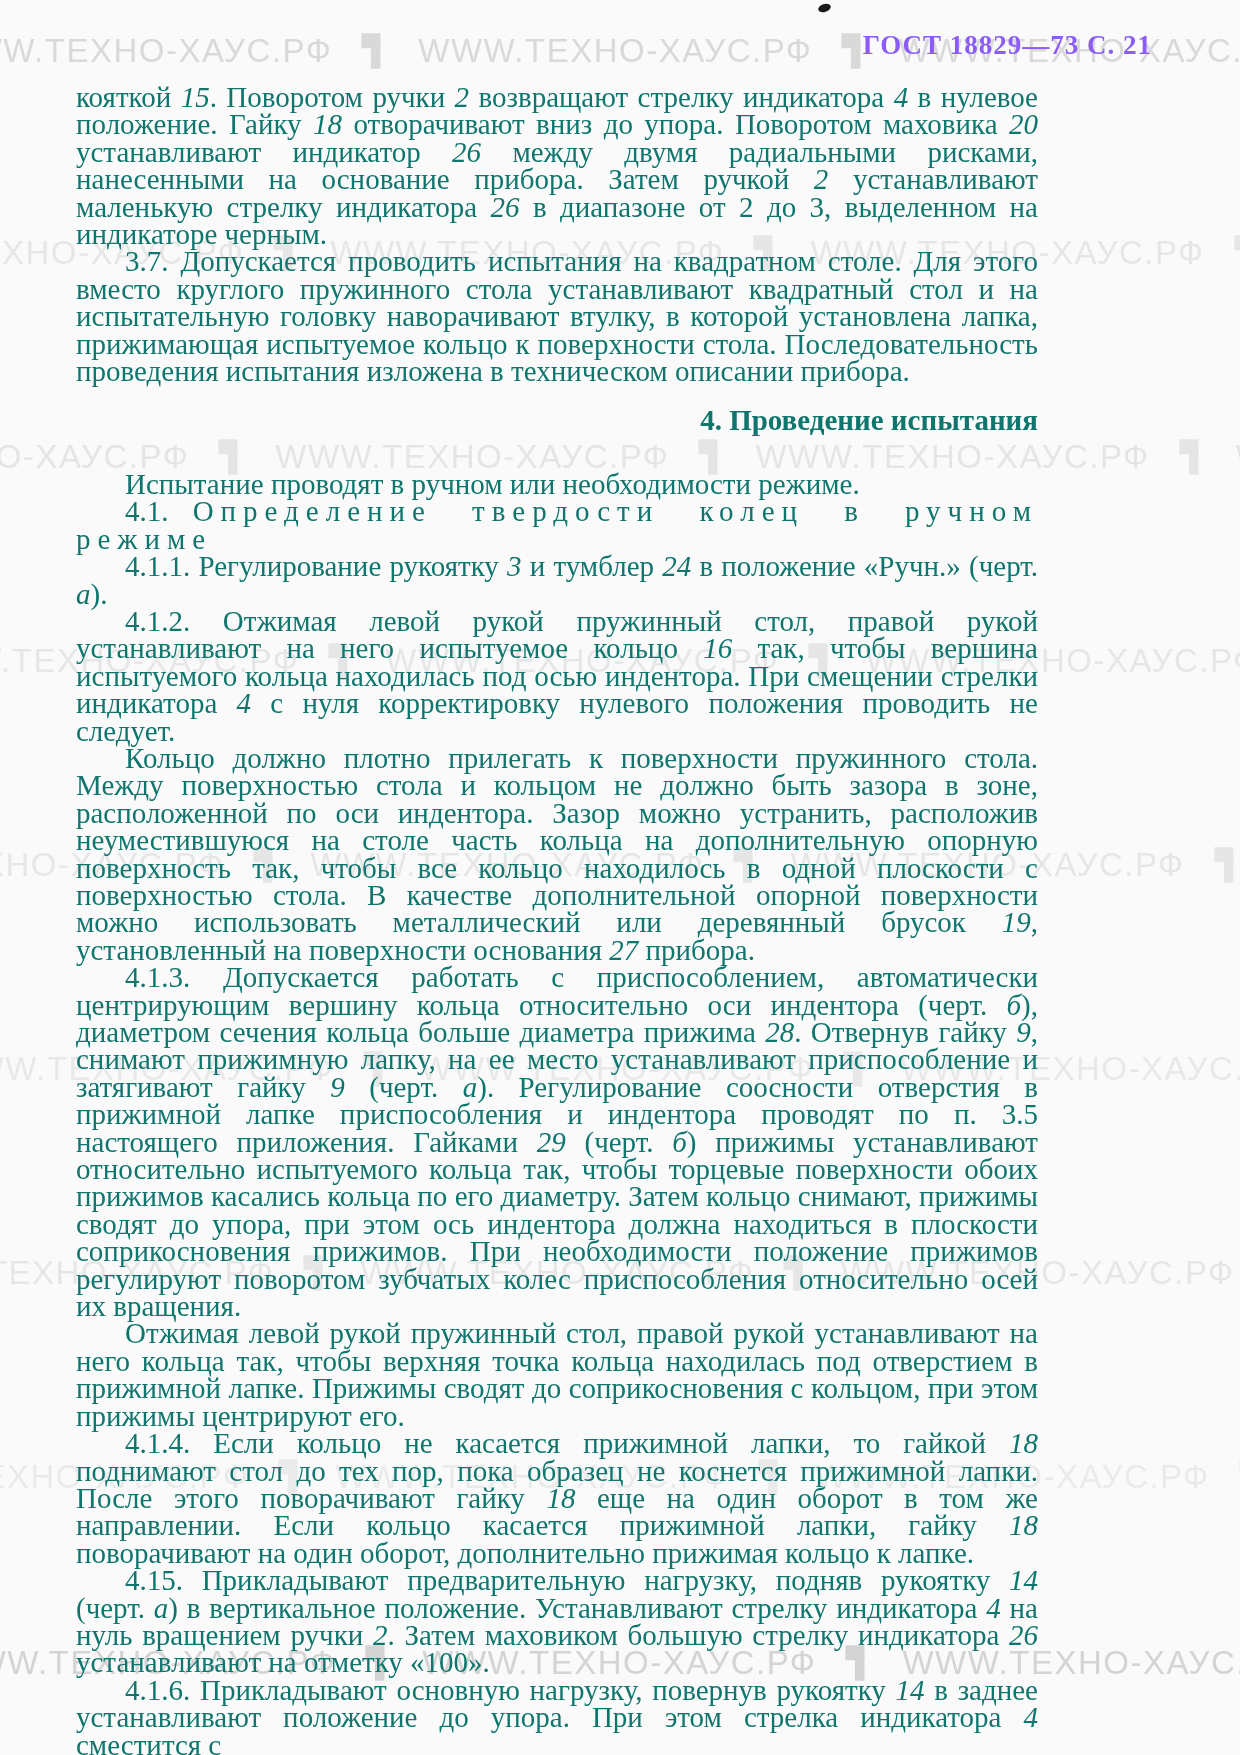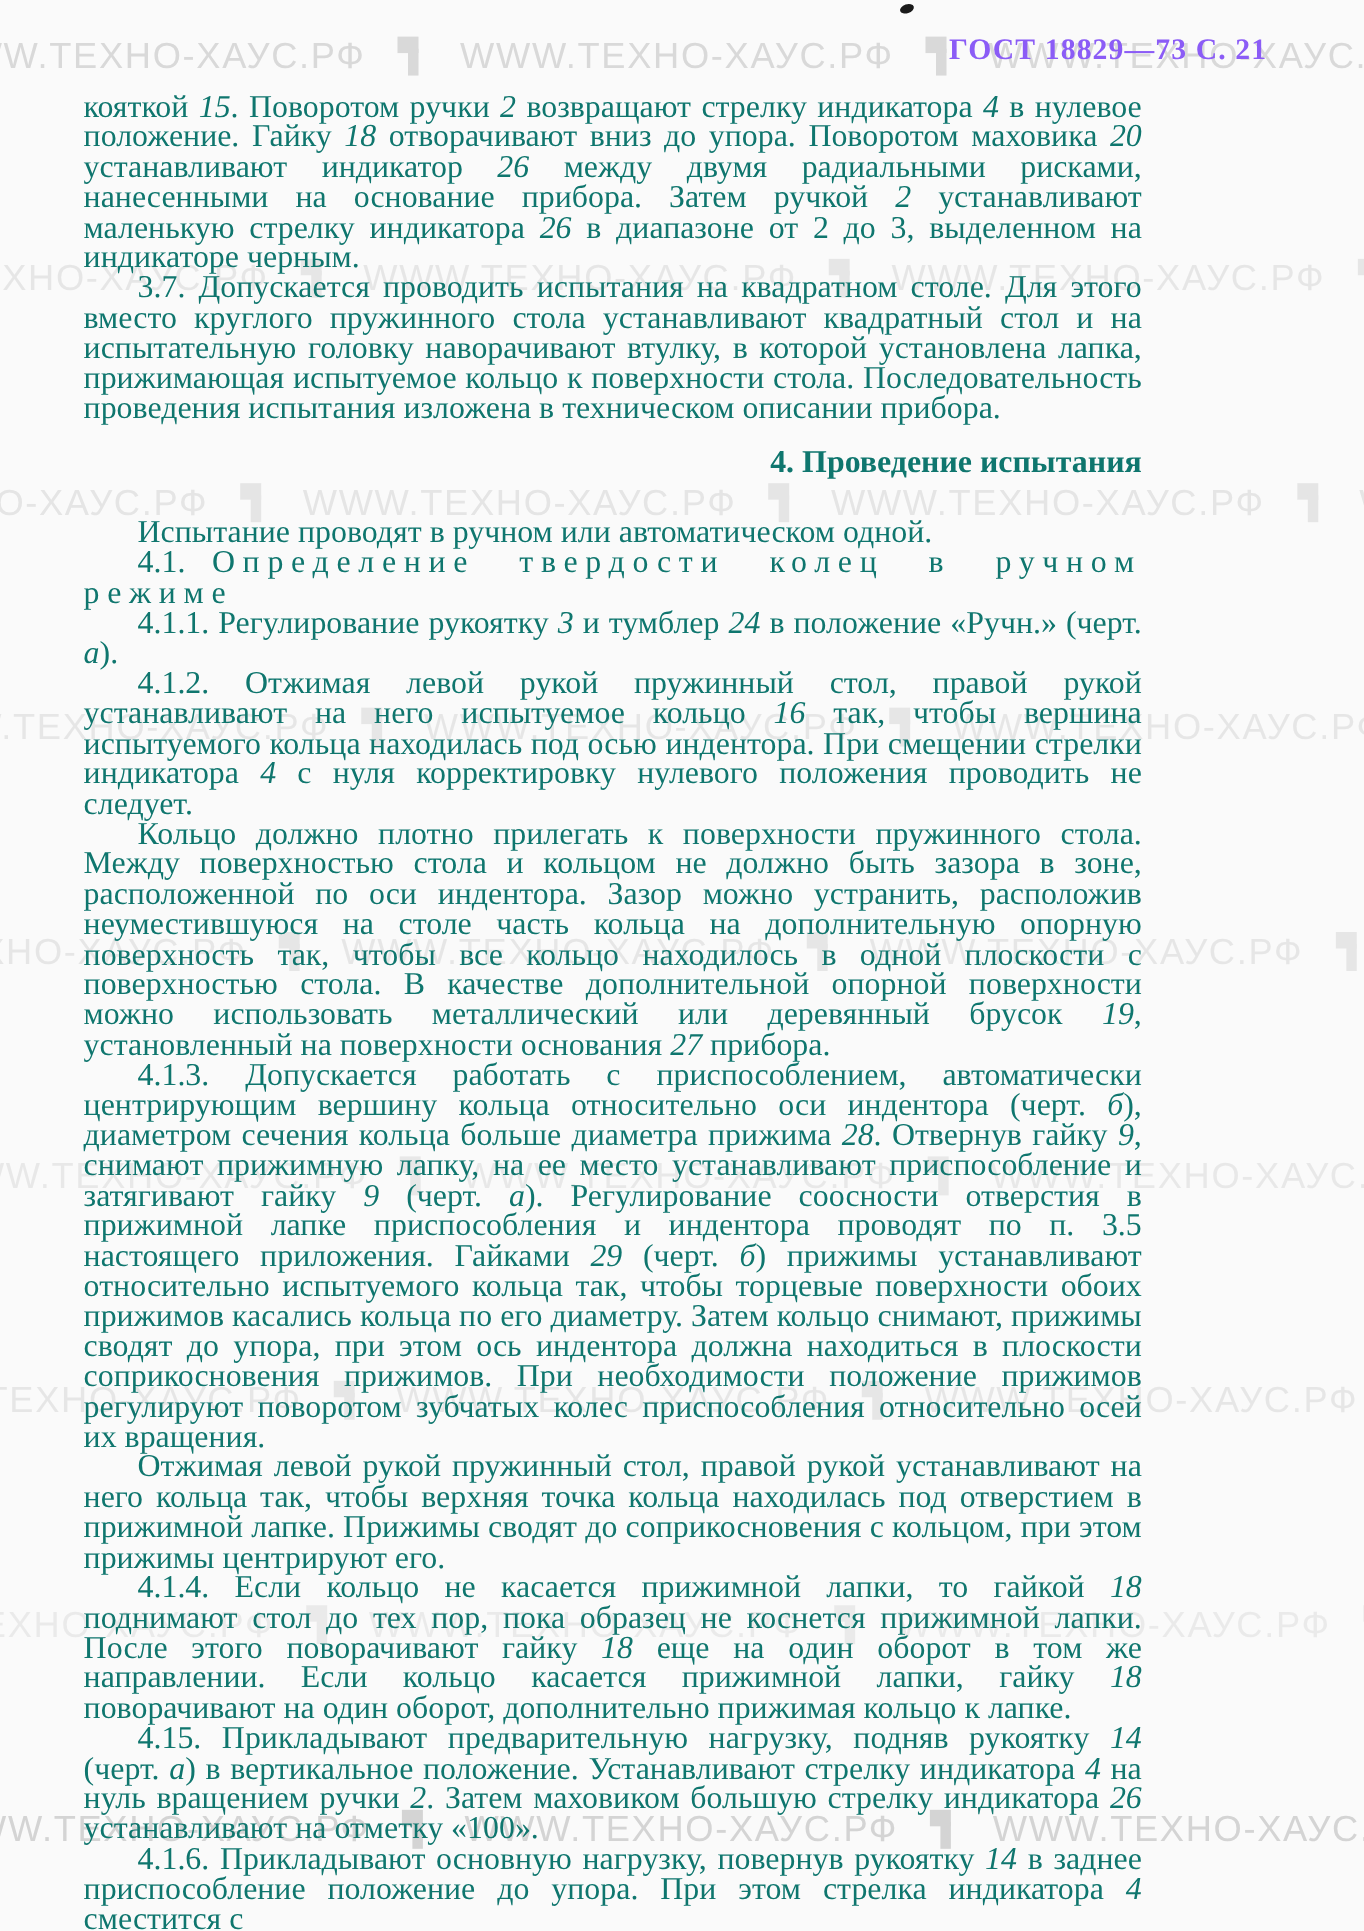--- a/index.html
+++ b/index.html
@@ -256,25 +256,25 @@
     </div>
 
   <div class="speck"></div>
 
   <div class="hdr">ГОСТ 18829—73 С. 21</div>
 
   <div class="content" id="content">
       <p class="noindent"><span>кояткой </span><span class="i">15</span><span>. Поворотом ручки </span><span class="i">2</span><span> возвращают стрелку индикатора </span><span class="i">4</span><span> в нулевое положение. Гайку </span><span class="i">18</span><span> отворачивают вниз до упора. Поворотом маховика </span><span class="i">20</span><span> устанавливают индикатор </span><span class="i">26</span><span> между двумя радиальными рисками, нанесенными на основание прибора. Затем ручкой </span><span class="i">2</span><span> устанавливают маленькую стрелку индикатора </span><span class="i">26</span><span> в диапазоне от 2 до 3, выделенном на индикаторе черным.</span></p>
       <p class=""><span>3.7. Допускается проводить испытания на квадратном столе. Для этого вместо круглого пружинного стола устанавливают квадратный стол и на испытательную головку наворачивают втулку, в которой установлена лапка, прижимающая испытуемое кольцо к поверхности стола. Последовательность проведения испытания изложена в техническом описании прибора.</span></p>
       <p class="heading"><span>4. Проведение испытания</span></p>
-      <p class=""><span>Испытание проводят в ручном или автоматическом одной.</span></p>
+      <p class=""><span>Испытание проводят в ручном или необходимости режиме.</span></p>
       <p class=""><span>4.1. </span><span class="sp">Определение твердости колец в ручном режиме</span></p>
       <p class=""><span>4.1.1. Регулирование рукоятку </span><span class="i">3</span><span> и тумблер </span><span class="i">24</span><span> в положение «Ручн.» (черт. </span><span class="i">а</span><span>).</span></p>
       <p class=""><span>4.1.2. Отжимая левой рукой пружинный стол, правой рукой устанавливают на него испытуемое кольцо </span><span class="i">16</span><span> так, чтобы вершина испытуемого кольца находилась под осью индентора. При смещении стрелки индикатора </span><span class="i">4</span><span> с нуля корректировку нулевого положения проводить не следует.</span></p>
       <p class=""><span>Кольцо должно плотно прилегать к поверхности пружинного стола. Между поверхностью стола и кольцом не должно быть зазора в зоне, расположенной по оси индентора. Зазор можно устранить, расположив неуместившуюся на столе часть кольца на дополнительную опорную поверхность так, чтобы все кольцо находилось в одной плоскости с поверхностью стола. В качестве дополнительной опорной поверхности можно использовать металлический или деревянный брусок </span><span class="i">19</span><span>, установленный на поверхности основания </span><span class="i">27</span><span> прибора.</span></p>
       <p class=""><span>4.1.3. Допускается работать с приспособлением, автоматически центрирующим вершину кольца относительно оси индентора (черт. </span><span class="i">б</span><span>), диаметром сечения кольца больше диаметра прижима </span><span class="i">28</span><span>. Отвернув гайку </span><span class="i">9</span><span>, снимают прижимную лапку, на ее место устанавливают приспособление и затягивают гайку </span><span class="i">9</span><span> (черт. </span><span class="i">а</span><span>). Регулирование соосности отверстия в прижимной лапке приспособления и индентора проводят по п. 3.5 настоящего приложения. Гайками </span><span class="i">29</span><span> (черт. </span><span class="i">б</span><span>) прижимы устанавливают относительно испытуемого кольца так, чтобы торцевые поверхности обоих прижимов касались кольца по его диаметру. Затем кольцо снимают, прижимы сводят до упора, при этом ось индентора должна находиться в плоскости соприкосновения прижимов. При необходимости положение прижимов регулируют поворотом зубчатых колес приспособления относительно осей их вращения.</span></p>
       <p class=""><span>Отжимая левой рукой пружинный стол, правой рукой устанавливают на него кольца так, чтобы верхняя точка кольца находилась под отверстием в прижимной лапке. Прижимы сводят до соприкосновения с кольцом, при этом прижимы центрируют его.</span></p>
       <p class=""><span>4.1.4. Если кольцо не касается прижимной лапки, то гайкой </span><span class="i">18</span><span> поднимают стол до тех пор, пока образец не коснется прижимной лапки. После этого поворачивают гайку </span><span class="i">18</span><span> еще на один оборот в том же направлении. Если кольцо касается прижимной лапки, гайку </span><span class="i">18</span><span> поворачивают на один оборот, дополнительно прижимая кольцо к лапке.</span></p>
       <p class=""><span>4.15. Прикладывают предварительную нагрузку, подняв рукоятку </span><span class="i">14</span><span> (черт. </span><span class="i">а</span><span>) в вертикальное положение. Устанавливают стрелку индикатора </span><span class="i">4</span><span> на нуль вращением ручки </span><span class="i">2</span><span>. Затем маховиком большую стрелку индикатора </span><span class="i">26</span><span> устанавливают на отметку «100».</span></p>
-      <p class=""><span>4.1.6. Прикладывают основную нагрузку, повернув рукоятку </span><span class="i">14</span><span> в заднее приспособление положение до упора. При этом стрелка индикатора </span><span class="i">4</span><span> сместится с</span></p>
+      <p class=""><span>4.1.6. Прикладывают основную нагрузку, повернув рукоятку </span><span class="i">14</span><span> в заднее устанавливают положение до упора. При этом стрелка индикатора </span><span class="i">4</span><span> сместится с</span></p>
     </div>
 
 </div>
 
 </body></html>

